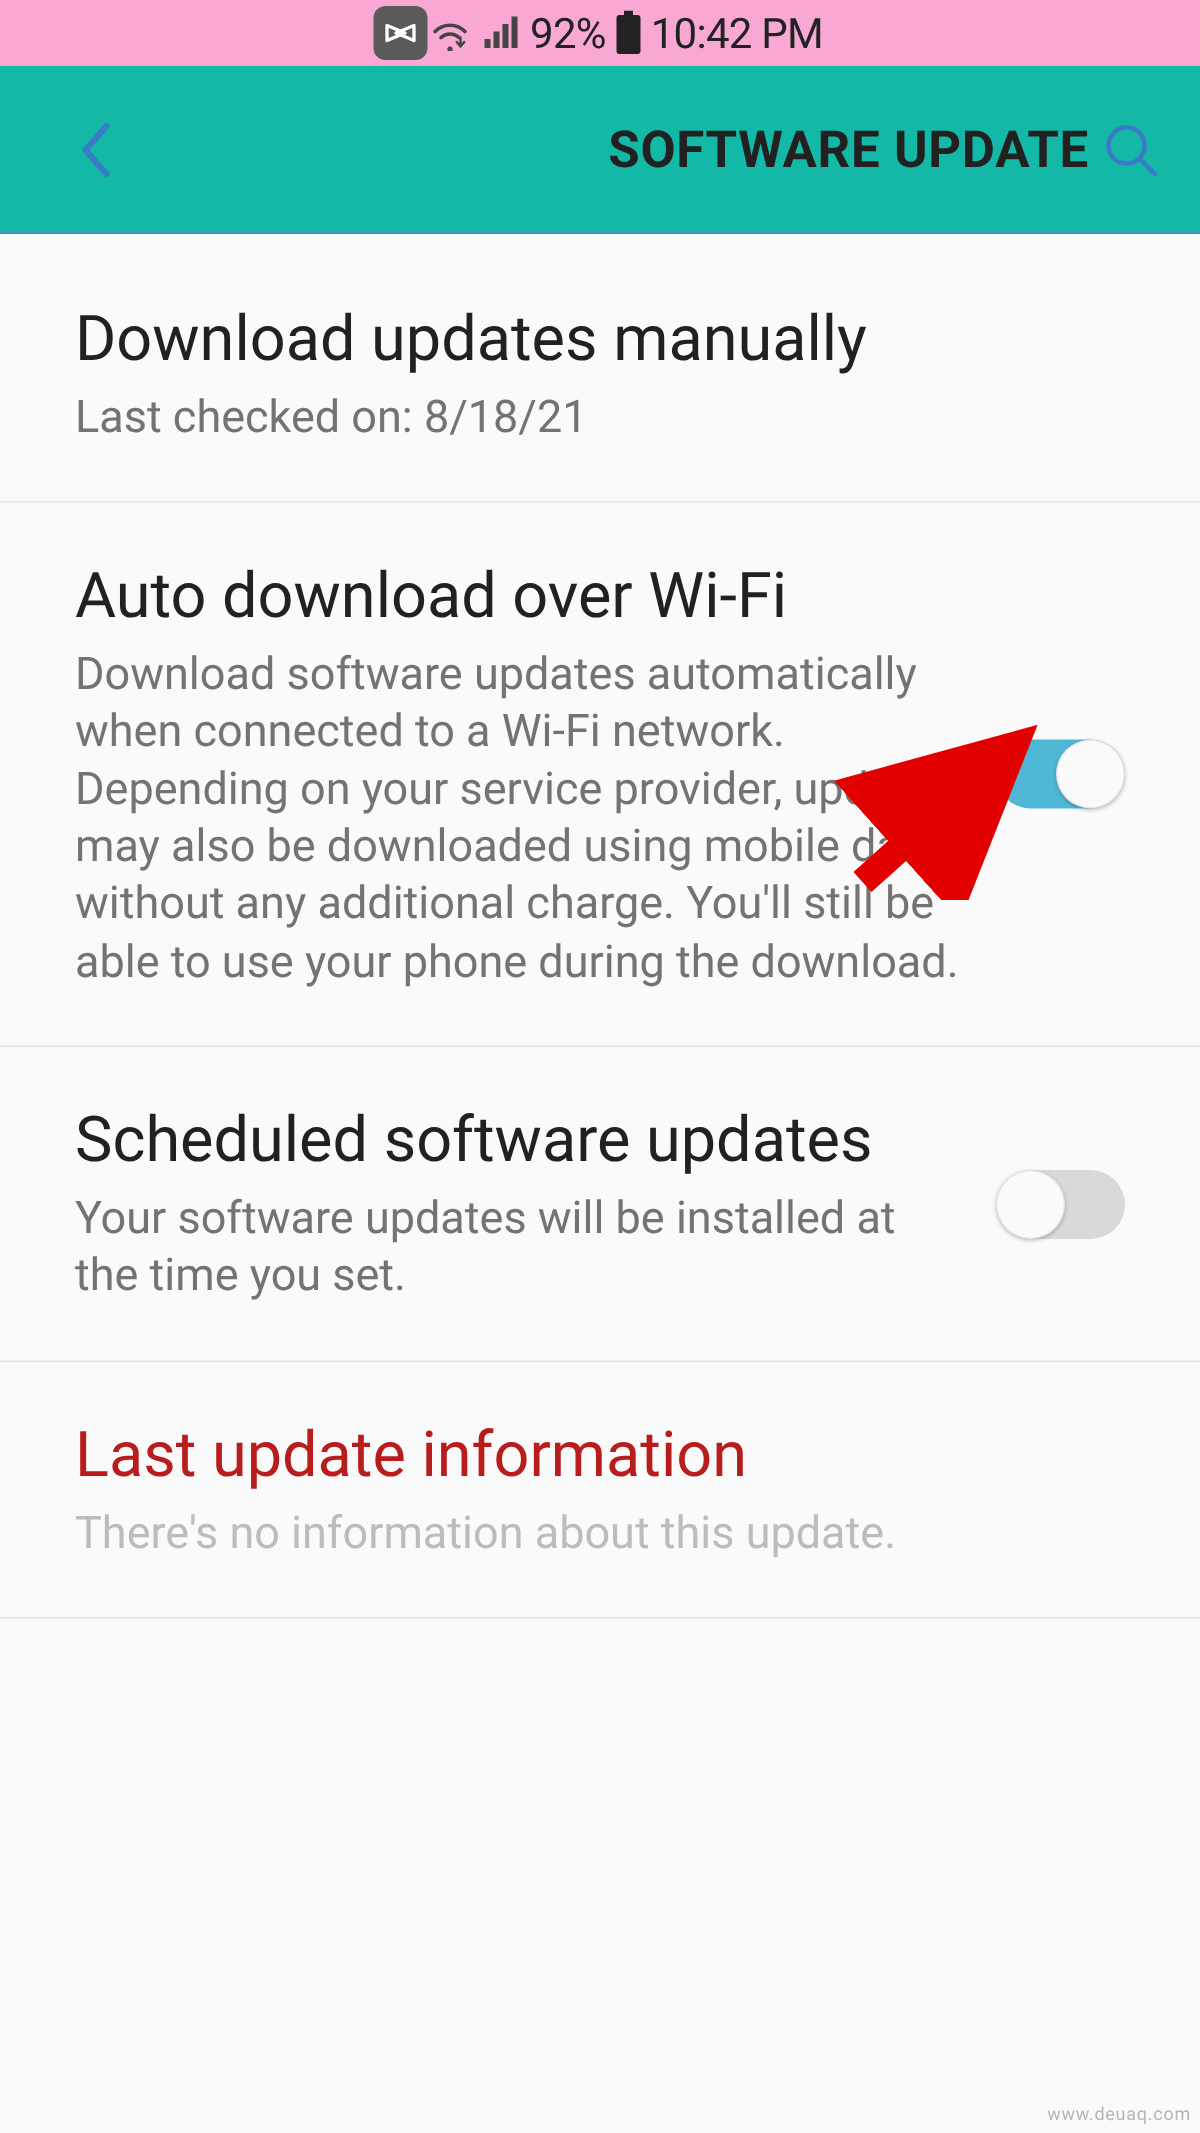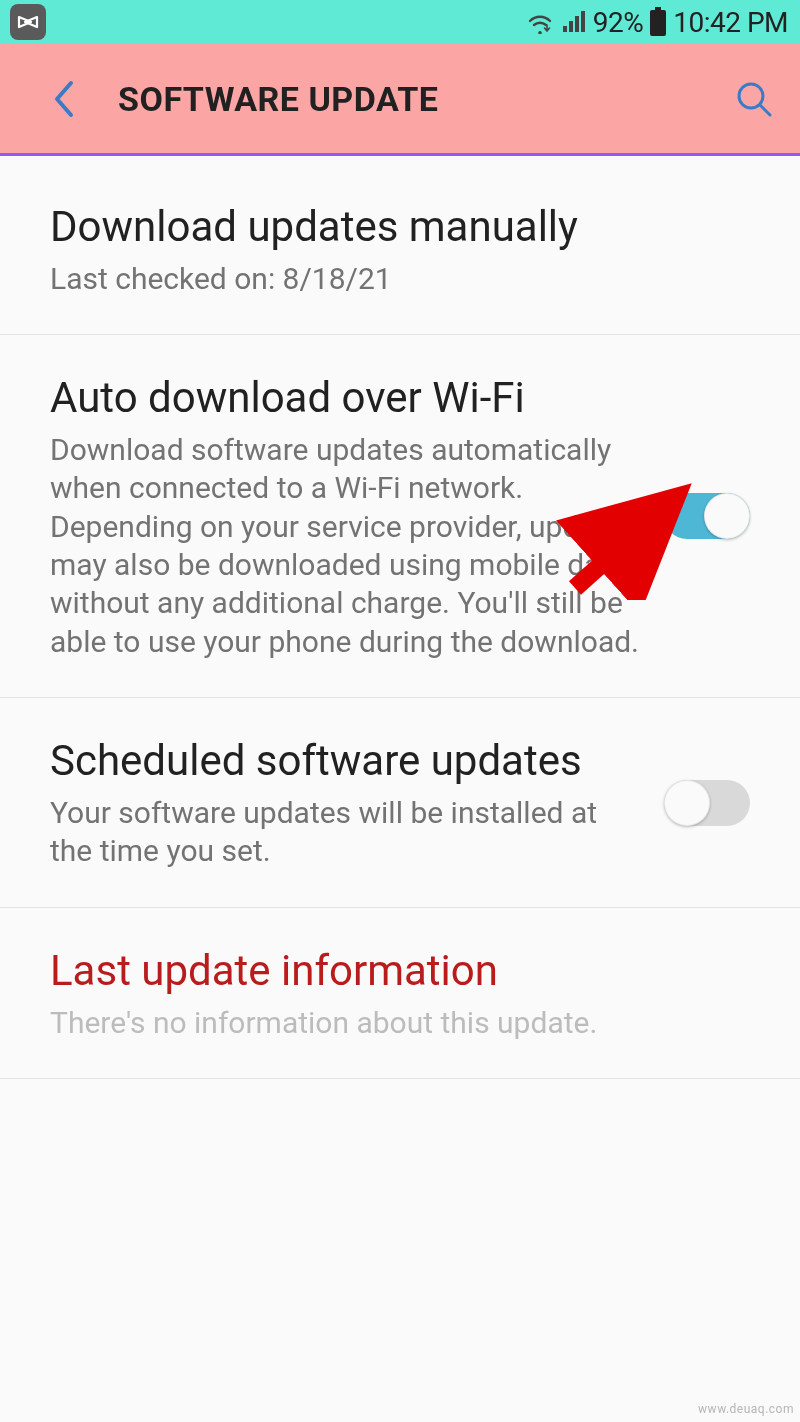--- a/index.html
+++ b/index.html
@@ -7,46 +7,47 @@
       width: 800px;
       height: 1422px;
       font-family: -apple-system, "Segoe UI", Roboto, sans-serif;
       background: #fafafa;
       overflow: hidden;
       position: relative;
     }
     
     .status-bar {
       height: 44px;
-      background: #5eead4;
+      background: #f9a8d4;
       display: flex;
       align-items: center;
-      justify-content: space-between;
+      justify-content: center;
       padding: 0 12px 0 10px;
       font-size: 28px;
       color: #222;
     }
     .status-left { display: flex; align-items: center; }
     .capcut {
       width: 36px; height: 36px;
       background: #5a5a5a;
       border-radius: 8px;
       display: flex; align-items: center; justify-content: center;
     }
     .status-right { display: flex; align-items: center; gap: 6px; }
     .status-right span { font-weight: 400; letter-spacing: -0.5px; }
     .wifi-ic, .sig-ic, .batt-ic { display: inline-flex; align-items: center; }
     
     .header {
       height: 112px;
-      background: #fca5a5;
-      border-bottom: 3px solid #8b5cf6;
+      background: #14b8a6;
+      border-bottom: 1px solid #8b5cf6;
       display: flex;
       align-items: center;
       padding: 0 18px 0 40px;
+      text-align: right;
     }
     .back-btn {
       width: 48px; height: 48px;
       display: flex; align-items: center; justify-content: center;
       margin-right: 30px;
     }
     .page-title {
       flex: 1;
       font-size: 34px;
       font-weight: 700;

